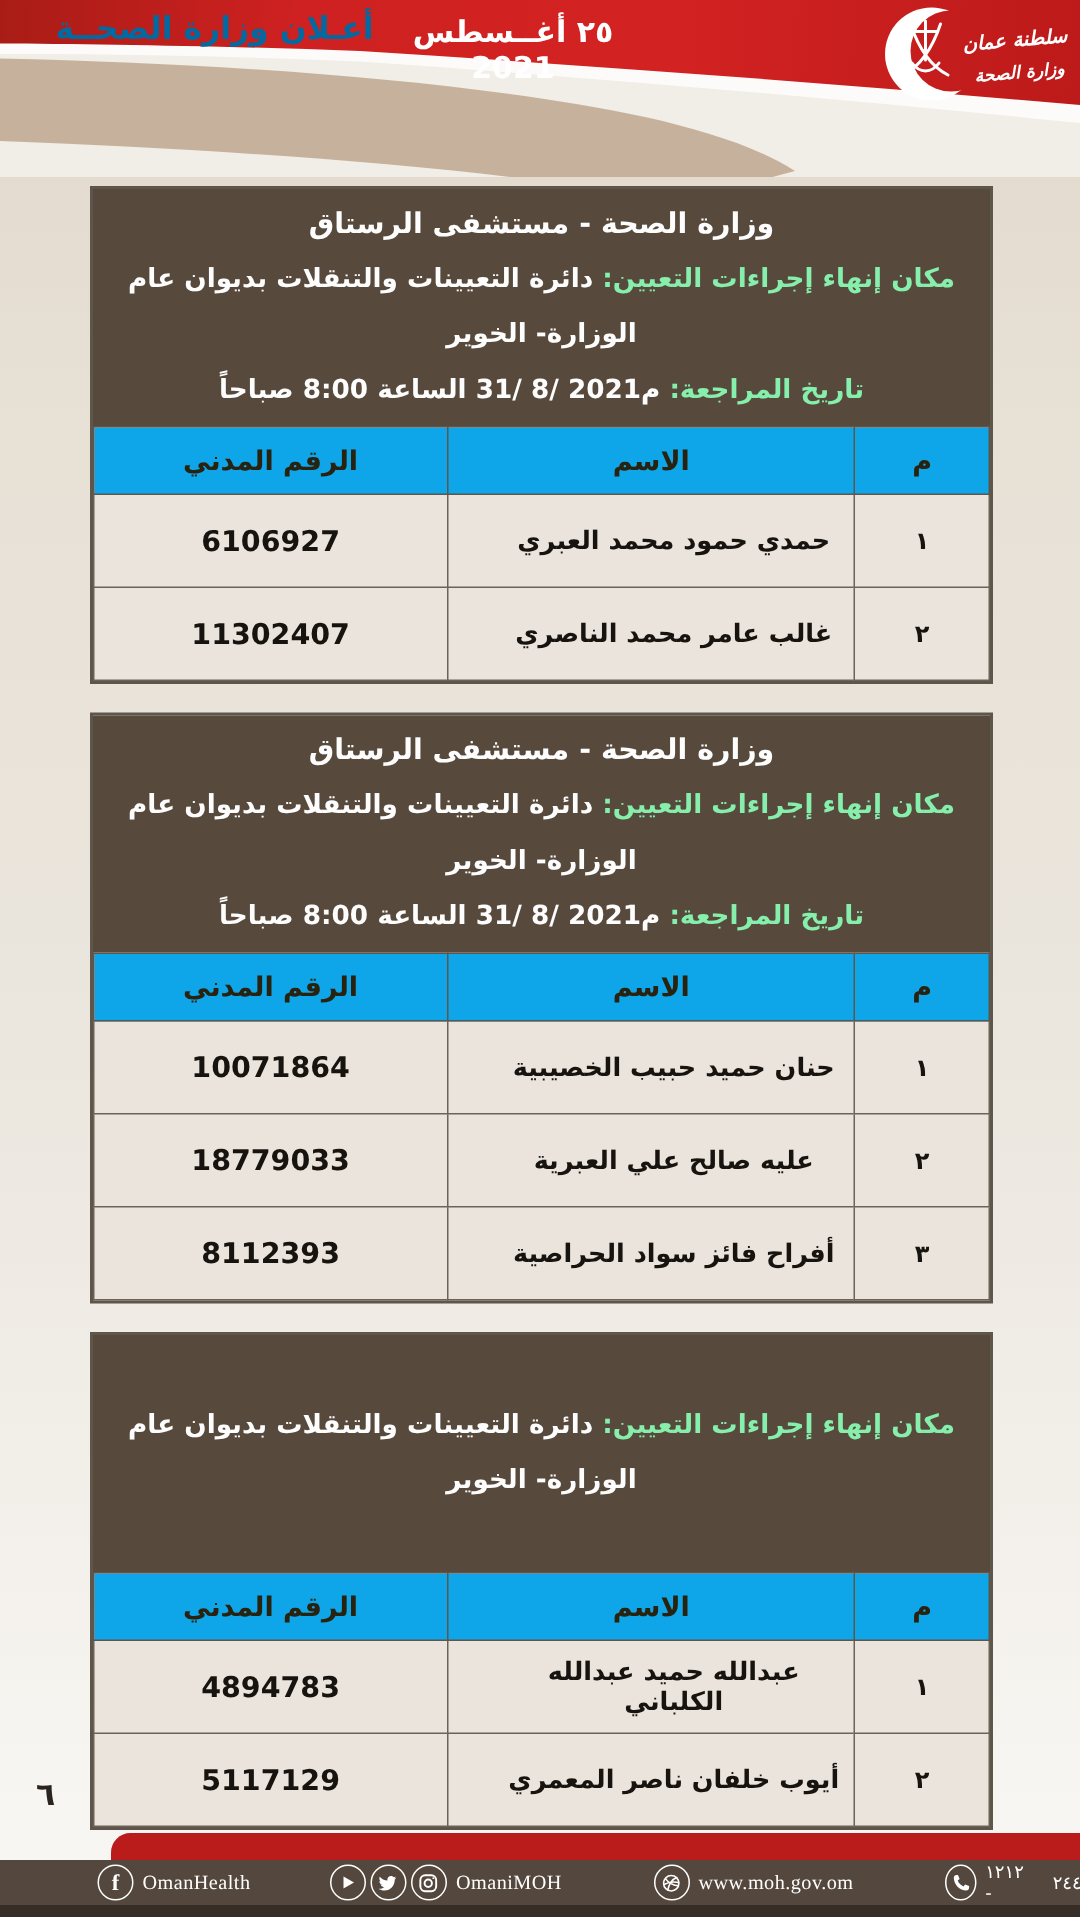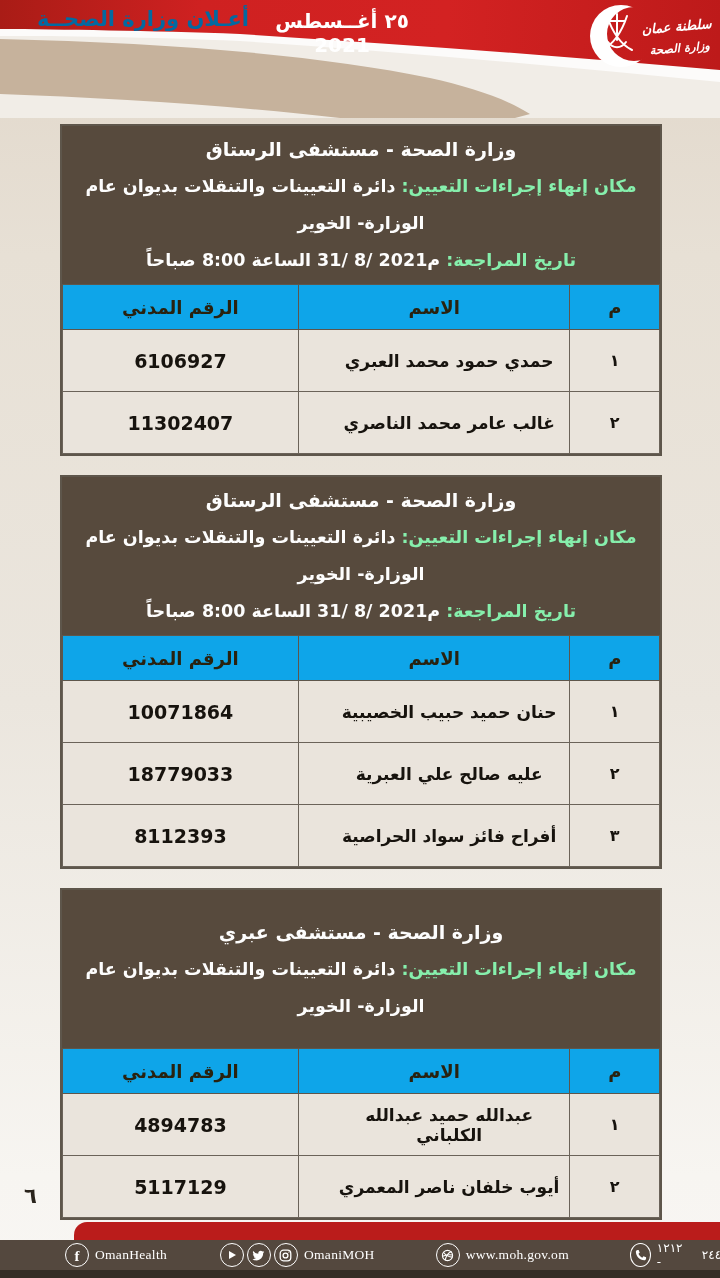--- a/index.html
+++ b/index.html
@@ -157,21 +157,20 @@
           <td class="no">٣</td>
           <td class="name">أفراح فائز سواد الحراصية</td>
           <td class="civil">8112393</td>
         </tr>
       </tbody>
     </table>
   </section>
 
   <section class="tbl">
     <header class="tbl-head">
-      <div class="org">وزارة الصحة - مستشفى عبري</div>
       <div class="line">
         <span class="lbl">مكان إنهاء إجراءات التعيين:</span>
         <span>دائرة التعيينات والتنقلات بديوان عام الوزارة- الخوير</span>
       </div>
     </header>
     <table>
       <colgroup>
           <col class="c-no">
           <col class="c-name">
           <col class="c-civil">

